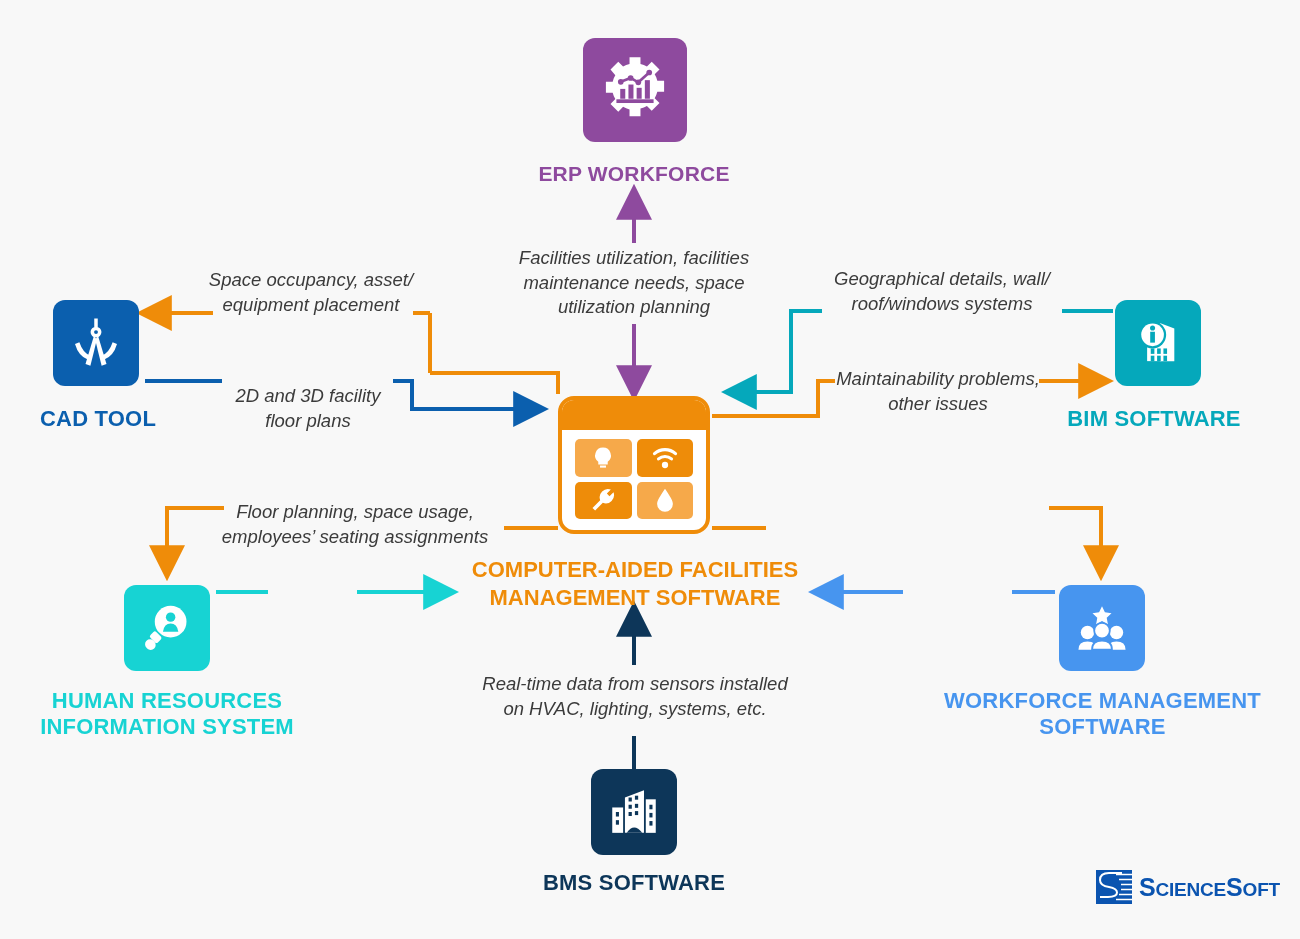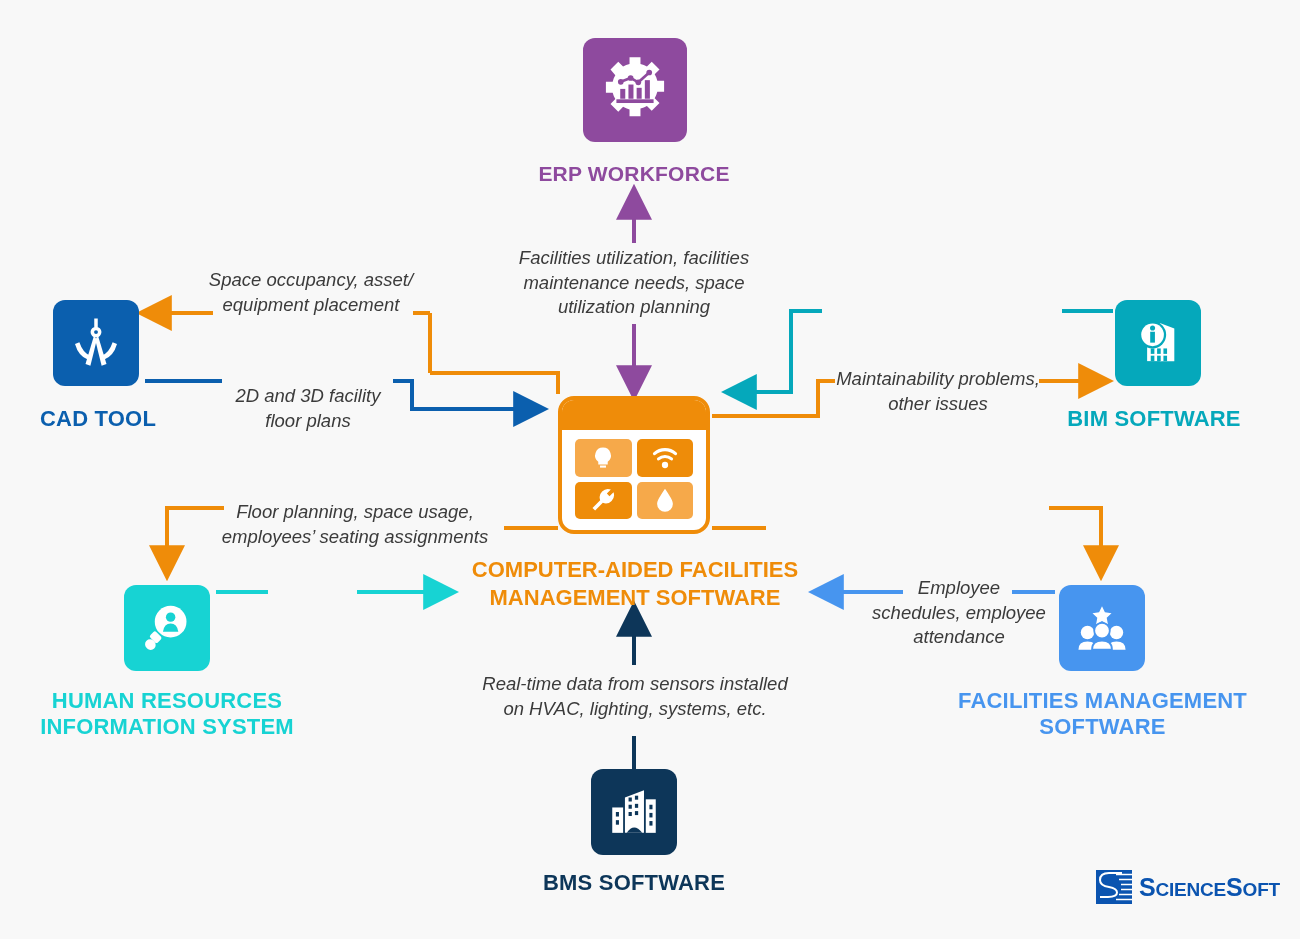--- a/index.html
+++ b/index.html
@@ -284,21 +284,21 @@
       <svg width="58" height="58" viewBox="0 0 64 64">
         <path fill="#ffffff" d="M32 8 l3.2 6.6 7.3 1-5.3 5.1 1.3 7.2-6.5-3.5-6.5 3.5 1.3-7.2-5.3-5.1 7.3-1z"></path>
         <circle cx="16" cy="37" r="7.4" fill="#ffffff"></circle>
         <circle cx="48" cy="37" r="7.4" fill="#ffffff"></circle>
         <path d="M6 56 q0-9 10-9 t10 9 Z" fill="#ffffff"></path>
         <path d="M38 56 q0-9 10-9 t10 9 Z" fill="#ffffff"></path>
         <circle cx="32" cy="35" r="8.6" fill="#ffffff" stroke="#4795ef" stroke-width="2"></circle>
         <path d="M21 56 q0-10 11-10 t11 10 Z" fill="#ffffff" stroke="#4795ef" stroke-width="2"></path>
       </svg>
     </div>
-    <div class="node-label" style="left:930px; top:688px; width:345px; color:#4795ef; font-size:22px;">FACILITIES MANAGEMENT
+    <div class="node-label" style="left:930px; top:688px; width:345px; color:#4795ef; font-size:22px;">WORKFORCE MANAGEMENT
 SOFTWARE</div>
   </div>
 
   <div class="node">
     <div class="tile" style="left:591px; top:769px; width:86px; height:86px; background:#0d3659;">
       <svg width="58" height="58" viewBox="0 0 64 64">
         <path fill="#ffffff" d="M22 16 L43 8 v47 H22 Z"></path>
         <rect x="8" y="27" width="12" height="28" fill="#ffffff"></rect>
         <rect x="45" y="18" width="11" height="37" fill="#ffffff"></rect>
         <rect x="26" y="16" width="3.6" height="4.4" fill="#0d3659"></rect>
@@ -352,32 +352,31 @@
   <div class="caption" style="left:478px; top:246px; width:312px;">Facilities utilization, facilities
 maintenance needs, space
 utilization planning</div>
 
   <div class="caption" style="left:198px; top:268px; width:226px;">Space occupancy, asset/
 equipment placement</div>
 
   <div class="caption" style="left:222px; top:384px; width:172px;">2D and 3D facility
 floor plans</div>
 
+  <div class="caption" style="left:818px; top:267px; width:248px;">Geographical details, wall/
+roof/windows systems</div>
 
   <div class="caption" style="left:833px; top:367px; width:210px;">Maintainability problems,
 other issues</div>
 
   <div class="caption" style="left:200px; top:492px; width:310px;margin-top:8px;">Floor planning, space usage,
 employees’ seating assignments</div>
 
 
 
-  <div class="caption" style="left:860px; top:576px; width:198px;">Employee
-schedules, employee
-attendance</div>
 
   <div class="caption" style="left:440px; top:672px; width:390px;">Real-time data from sensors installed
 on HVAC, lighting, systems, etc.</div>
 
   <div id="logo">
     <svg width="36" height="34" viewBox="0 0 36 34">
       <rect x="0" y="0" width="36" height="34" fill="#0b54b0"></rect>
       <path d="M26 3 H13 q-9 0-9 7 0 6 9 7 8 1.4 8 5.6 0 4.4-9 4.4 H4" fill="none" stroke="#ffffff" stroke-width="2"></path>
       <g stroke="#ffffff" stroke-width="1.5">
         <line x1="20" y1="4.5" x2="36" y2="4.5"></line>

